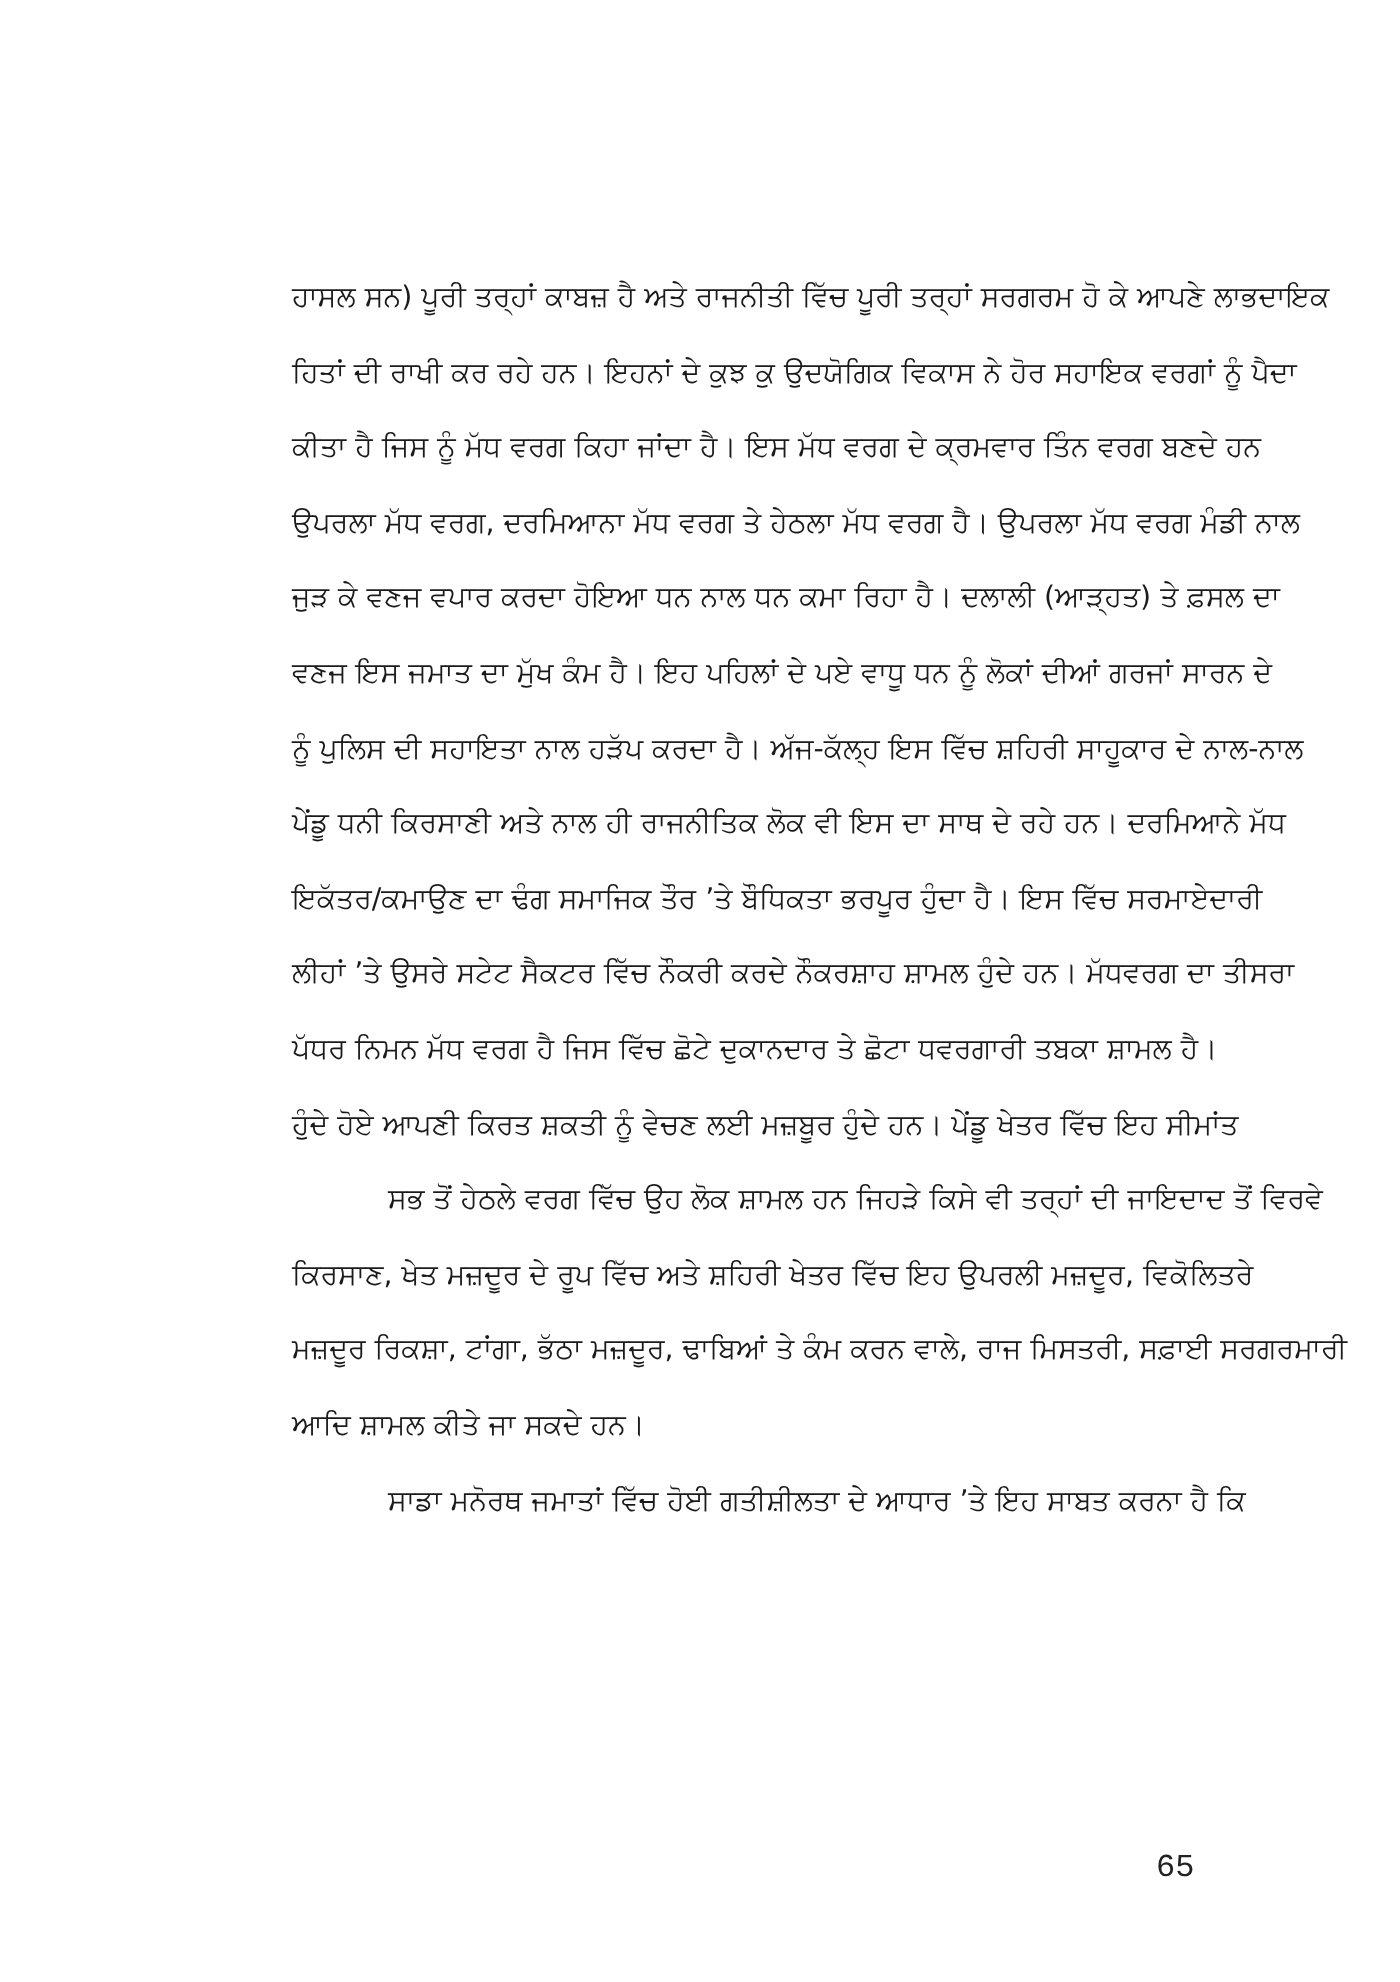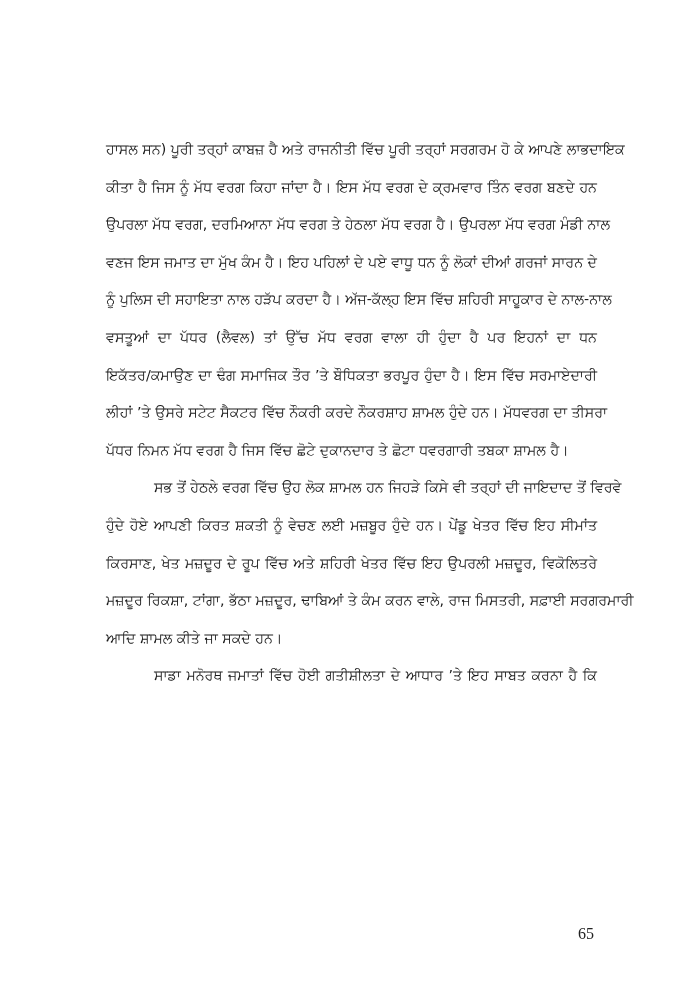--- a/index.html
+++ b/index.html
@@ -23,56 +23,59 @@
     }
     .line {
       display: block;
       height: 37.6px;
       line-height: 37.6px;
       font-size: 14.2px;
       white-space: nowrap;
       text-align: justify;
       text-align-last: justify;
       overflow: visible;
+      margin-left: 40px;
     }
     .line.last {
       text-align-last: left;
     }
     .line.indent {
       padding-left: 48px;
     }
     .page-number {
       position: absolute;
       left: 578px;
       top: 925px;
-      font-family: Liberation Serif, serif;
+      font-family: Liberation Mono, monospace;
       font-size: 16px;
       color: #222;
     }
   </style>
 </head>
 <body>
 
 <div class="page">
 
   <div>
     <span class="line">ਹਾਸਲ ਸਨ) ਪੂਰੀ ਤਰ੍ਹਾਂ ਕਾਬਜ਼ ਹੈ ਅਤੇ ਰਾਜਨੀਤੀ ਵਿੱਚ ਪੂਰੀ ਤਰ੍ਹਾਂ ਸਰਗਰਮ ਹੋ ਕੇ ਆਪਣੇ ਲਾਭਦਾਇਕ</span>
+    <span class="line">ਹਿਤਾਂ ਦੀ ਰਾਖੀ ਕਰ ਰਹੇ ਹਨ। ਇਹਨਾਂ ਦੇ ਕੁਝ ਕੁ ਉਦਯੋਗਿਕ ਵਿਕਾਸ ਨੇ ਹੋਰ ਸਹਾਇਕ ਵਰਗਾਂ ਨੂੰ ਪੈਦਾ</span>
     <span class="line">ਕੀਤਾ ਹੈ ਜਿਸ ਨੂੰ ਮੱਧ ਵਰਗ ਕਿਹਾ ਜਾਂਦਾ ਹੈ। ਇਸ ਮੱਧ ਵਰਗ ਦੇ ਕ੍ਰਮਵਾਰ ਤਿੰਨ ਵਰਗ ਬਣਦੇ ਹਨ</span>
     <span class="line">ਉਪਰਲਾ ਮੱਧ ਵਰਗ, ਦਰਮਿਆਨਾ ਮੱਧ ਵਰਗ ਤੇ ਹੇਠਲਾ ਮੱਧ ਵਰਗ ਹੈ। ਉਪਰਲਾ ਮੱਧ ਵਰਗ ਮੰਡੀ ਨਾਲ</span>
+    <span class="line">ਜੁੜ ਕੇ ਵਣਜ ਵਪਾਰ ਕਰਦਾ ਹੋਇਆ ਧਨ ਨਾਲ ਧਨ ਕਮਾ ਰਿਹਾ ਹੈ। ਦਲਾਲੀ (ਆੜ੍ਹਤ) ਤੇ ਫ਼ਸਲ ਦਾ</span>
     <span class="line">ਵਣਜ ਇਸ ਜਮਾਤ ਦਾ ਮੁੱਖ ਕੰਮ ਹੈ। ਇਹ ਪਹਿਲਾਂ ਦੇ ਪਏ ਵਾਧੂ ਧਨ ਨੂੰ ਲੋਕਾਂ ਦੀਆਂ ਗਰਜਾਂ ਸਾਰਨ ਦੇ</span>
     <span class="line">ਨੂੰ ਪੁਲਿਸ ਦੀ ਸਹਾਇਤਾ ਨਾਲ ਹੜੱਪ ਕਰਦਾ ਹੈ। ਅੱਜ-ਕੱਲ੍ਹ ਇਸ ਵਿੱਚ ਸ਼ਹਿਰੀ ਸਾਹੂਕਾਰ ਦੇ ਨਾਲ-ਨਾਲ</span>
-    <span class="line">ਵਸਤੂਆਂ ਦਾ ਪੱਧਰ (ਲੈਵਲ) ਤਾਂ ਉੱਚ ਮੱਧ ਵਰਗ ਵਾਲਾ ਹੀ ਹੁੰਦਾ ਹੈ ਪਰ ਇਹਨਾਂ ਦਾ ਧਨ</span>
+    <span class="line">ਪੇਂਡੂ ਧਨੀ ਕਿਰਸਾਣੀ ਅਤੇ ਨਾਲ ਹੀ ਰਾਜਨੀਤਿਕ ਲੋਕ ਵੀ ਇਸ ਦਾ ਸਾਥ ਦੇ ਰਹੇ ਹਨ। ਦਰਮਿਆਨੇ ਮੱਧ</span>
     <span class="line">ਇਕੱਤਰ/ਕਮਾਉਣ ਦਾ ਢੰਗ ਸਮਾਜਿਕ ਤੌਰ ’ਤੇ ਬੌਧਿਕਤਾ ਭਰਪੂਰ ਹੁੰਦਾ ਹੈ। ਇਸ ਵਿੱਚ ਸਰਮਾਏਦਾਰੀ</span>
     <span class="line">ਲੀਹਾਂ ’ਤੇ ਉਸਰੇ ਸਟੇਟ ਸੈਕਟਰ ਵਿੱਚ ਨੌਕਰੀ ਕਰਦੇ ਨੌਕਰਸ਼ਾਹ ਸ਼ਾਮਲ ਹੁੰਦੇ ਹਨ। ਮੱਧਵਰਗ ਦਾ ਤੀਸਰਾ</span>
     <span class="line last">ਪੱਧਰ ਨਿਮਨ ਮੱਧ ਵਰਗ ਹੈ ਜਿਸ ਵਿੱਚ ਛੋਟੇ ਦੁਕਾਨਦਾਰ ਤੇ ਛੋਟਾ ਧਵਰਗਾਰੀ ਤਬਕਾ ਸ਼ਾਮਲ ਹੈ।</span>
   </div>
 
   <div>
+    <span class="line">ਹੁੰਦੇ ਹੋਏ ਆਪਣੀ ਕਿਰਤ ਸ਼ਕਤੀ ਨੂੰ ਵੇਚਣ ਲਈ ਮਜ਼ਬੂਰ ਹੁੰਦੇ ਹਨ। ਪੇਂਡੂ ਖੇਤਰ ਵਿੱਚ ਇਹ ਸੀਮਾਂਤ</span>
     <span class="line indent">ਸਭ ਤੋਂ ਹੇਠਲੇ ਵਰਗ ਵਿੱਚ ਉਹ ਲੋਕ ਸ਼ਾਮਲ ਹਨ ਜਿਹੜੇ ਕਿਸੇ ਵੀ ਤਰ੍ਹਾਂ ਦੀ ਜਾਇਦਾਦ ਤੋਂ ਵਿਰਵੇ</span>
-    <span class="line">ਹੁੰਦੇ ਹੋਏ ਆਪਣੀ ਕਿਰਤ ਸ਼ਕਤੀ ਨੂੰ ਵੇਚਣ ਲਈ ਮਜ਼ਬੂਰ ਹੁੰਦੇ ਹਨ। ਪੇਂਡੂ ਖੇਤਰ ਵਿੱਚ ਇਹ ਸੀਮਾਂਤ</span>
     <span class="line">ਕਿਰਸਾਣ, ਖੇਤ ਮਜ਼ਦੂਰ ਦੇ ਰੂਪ ਵਿੱਚ ਅਤੇ ਸ਼ਹਿਰੀ ਖੇਤਰ ਵਿੱਚ ਇਹ ਉਪਰਲੀ ਮਜ਼ਦੂਰ, ਵਿਕੋਲਿਤਰੇ</span>
     <span class="line">ਮਜ਼ਦੂਰ ਰਿਕਸ਼ਾ, ਟਾਂਗਾ, ਭੱਠਾ ਮਜ਼ਦੂਰ, ਢਾਬਿਆਂ ਤੇ ਕੰਮ ਕਰਨ ਵਾਲੇ, ਰਾਜ ਮਿਸਤਰੀ, ਸਫ਼ਾਈ ਸਰਗਰਮਾਰੀ</span>
     <span class="line last">ਆਦਿ ਸ਼ਾਮਲ ਕੀਤੇ ਜਾ ਸਕਦੇ ਹਨ।</span>
   </div>
 
   <div>
     <span class="line indent">ਸਾਡਾ ਮਨੋਰਥ ਜਮਾਤਾਂ ਵਿੱਚ ਹੋਈ ਗਤੀਸ਼ੀਲਤਾ ਦੇ ਆਧਾਰ ’ਤੇ ਇਹ ਸਾਬਤ ਕਰਨਾ ਹੈ ਕਿ</span>
   </div>
 </div>
 

